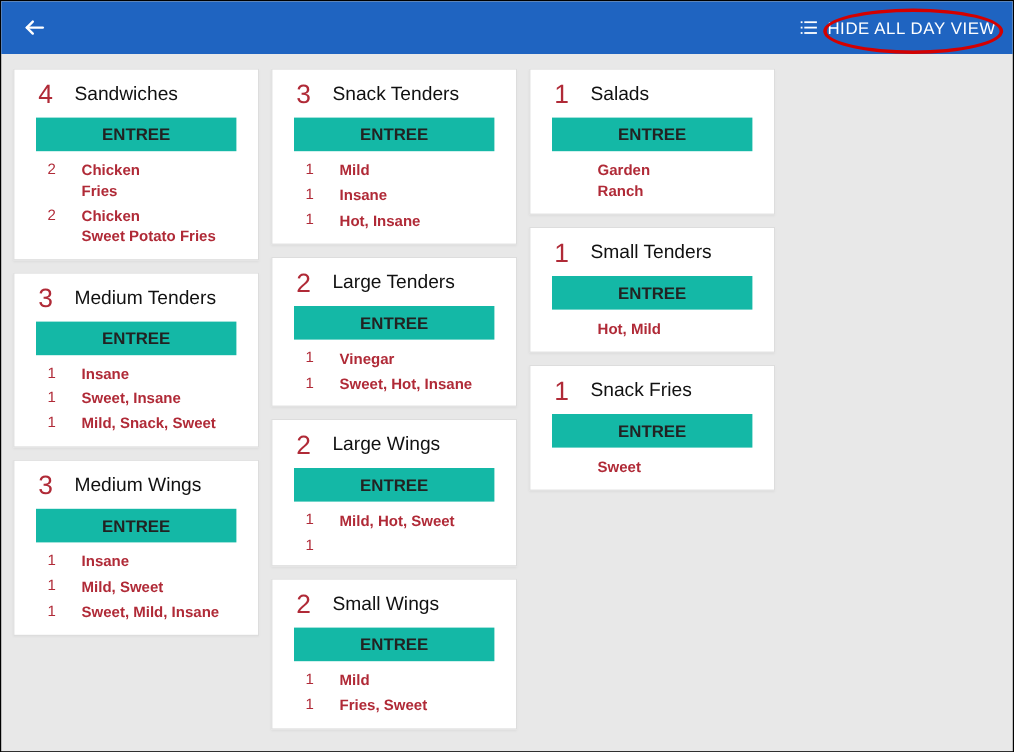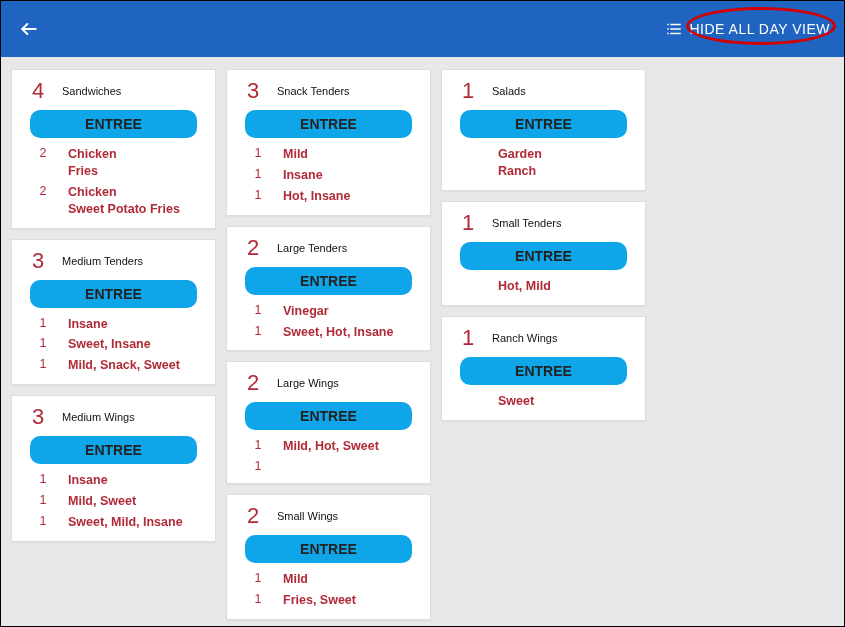--- a/index.html
+++ b/index.html
@@ -7,21 +7,21 @@
     font-family: Arial, Helvetica, sans-serif;
     background: #e8e8e8;
     width: 845px;
     height: 627px;
     overflow: hidden;
     border: 1px solid #000;
     position: relative;
   }
   .topbar {
     background: #1f64c1;
-    height: 56px;
+    height: 44px;
     display: flex;
     align-items: center;
     justify-content: space-between;
     padding: 0 14px;
     color: #fff;
     position: relative;
   }
   .back-btn {
     width: 28px; height: 28px;
     display: flex; align-items: center; justify-content: center;
@@ -69,32 +69,31 @@
   }
   .card-count {
     color: #b02a37;
     font-size: 22px;
     font-weight: 400;
     width: 28px;
     text-align: center;
   }
   .card-title {
     color: #111;
-    font-size: 11px;
+    font-size: 16px;
     margin-left: 10px;
   }
   .section-label {
-    background: #0ea5e9;
+    background: #14b8a6;
     text-align: center;
     font-weight: bold;
     font-size: 14px;
     padding: 6px 0;
     margin: 0 18px 6px;
     color: #222;
-    border-radius: 10px;
   }
   .item-row {
     display: flex;
     padding: 2px 12px 2px 18px;
     font-size: 12.5px;
     color: #b02a37;
   }
   .item-qty {
     width: 26px;
     text-align: center;
@@ -289,21 +288,21 @@
         <div class="items">
           <div class="item-row">
             <div class="item-qty"></div>
             <div class="item-name">Hot, Mild</div>
           </div>
         </div>
       </div>
       <div class="card">
         <div class="card-head">
           <div class="card-count">1</div>
-          <div class="card-title">Ranch Wings</div>
+          <div class="card-title">Snack Fries</div>
         </div>
         <div class="section-label">ENTREE</div>
         <div class="items">
           <div class="item-row">
             <div class="item-qty"></div>
             <div class="item-name">Sweet</div>
           </div>
         </div>
       </div>
     </div>

